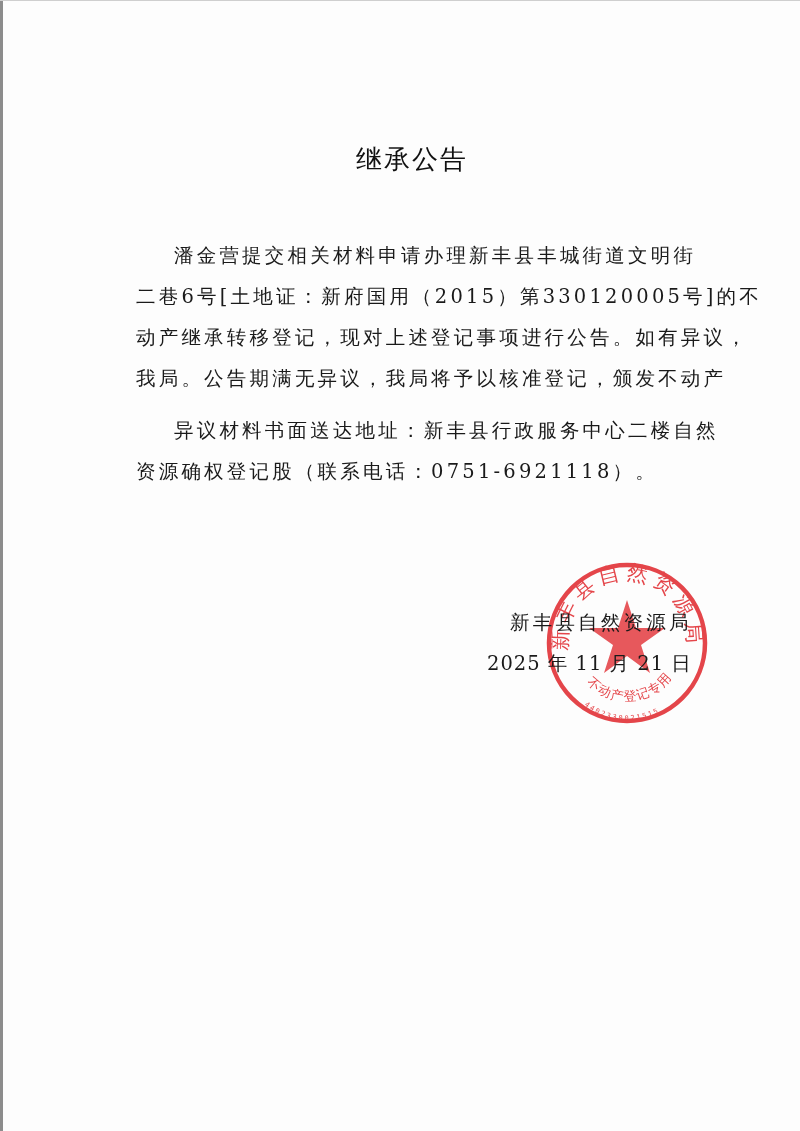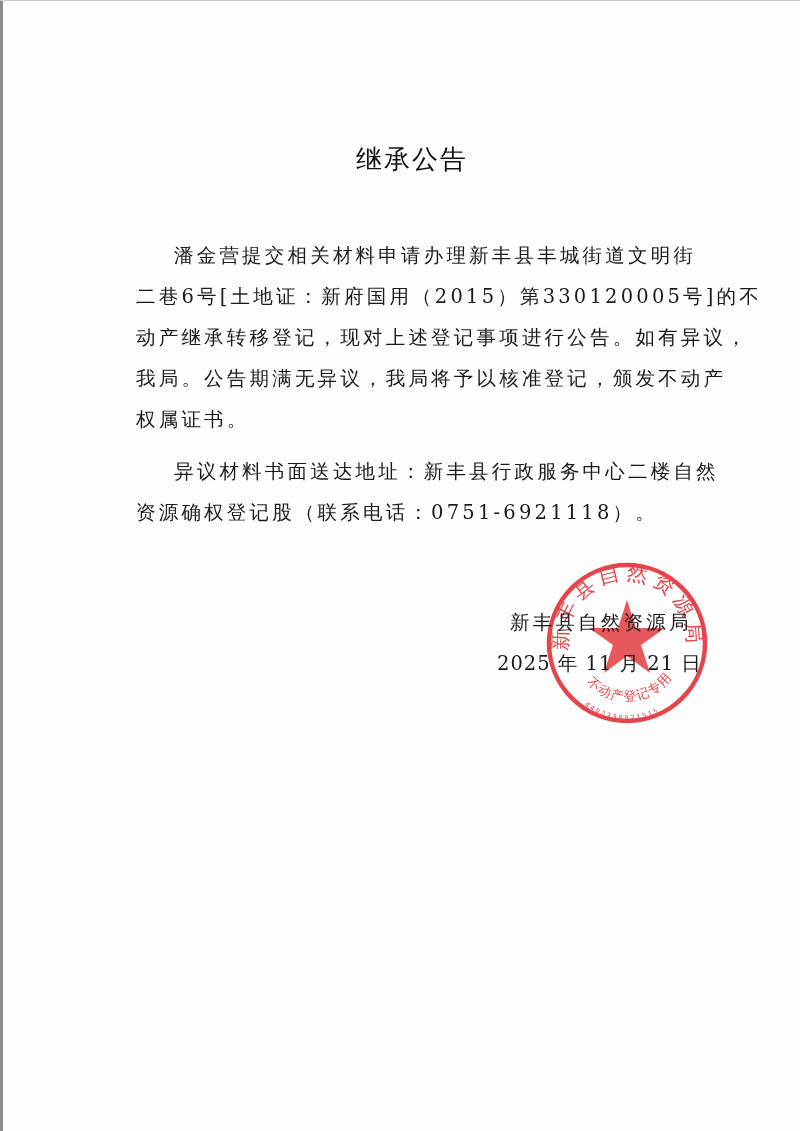--- a/index.html
+++ b/index.html
@@ -39,21 +39,21 @@
   .signature {
     position: absolute; left: 0; top: 0; width: 800px; height: 1131px;
     pointer-events: none;
   }
   .sig-org {
     position: absolute; top: 609px; left: 510px;
     font-size: 19.5px; letter-spacing: 3.2px; white-space: nowrap;
     z-index: 3;
   }
   .sig-date {
-    position: absolute; top: 650px; left: 497px;
+    position: absolute; top: 650px; left: 487px;
     font-size: 19.5px; letter-spacing: 1px; white-space: nowrap;
     z-index: 3;
   }
   .seal {
     position: absolute; left: 544px; top: 560px; width: 166px; height: 166px;
     z-index: 2; opacity: 0.85;
   }
 </style>
 </head>
 <body>
@@ -62,21 +62,20 @@
 <div class="top-edge"></div>
 
 <div class="title">继承公告</div>
 
 <div class="body-text">
   <div class="para" style="text-indent:0">
     <span class="line indent">潘金营提交相关材料申请办理新丰县丰城街道文明街</span>
     <span class="line">二巷6号[土地证：新府国用（2015）第330120005号]的不</span>
     <span class="line">动产继承转移登记，现对上述登记事项进行公告。如有异议，</span>
     <span class="line">我局。公告期满无异议，我局将予以核准登记，颁发不动产</span>
-    <span class="line">权属证书。</span>
   </div>
   <div class="para para2" style="text-indent:0">
     <span class="line indent">异议材料书面送达地址：新丰县行政服务中心二楼自然</span>
     <span class="line">资源确权登记股（联系电话：0751-6921118）。</span>
   </div>
 </div>
 
 <div class="signature">
   <svg class="seal" viewBox="0 0 166 166">
     <circle cx="83" cy="83" r="78" fill="none" stroke="#e0262b" stroke-width="4.5"></circle>

